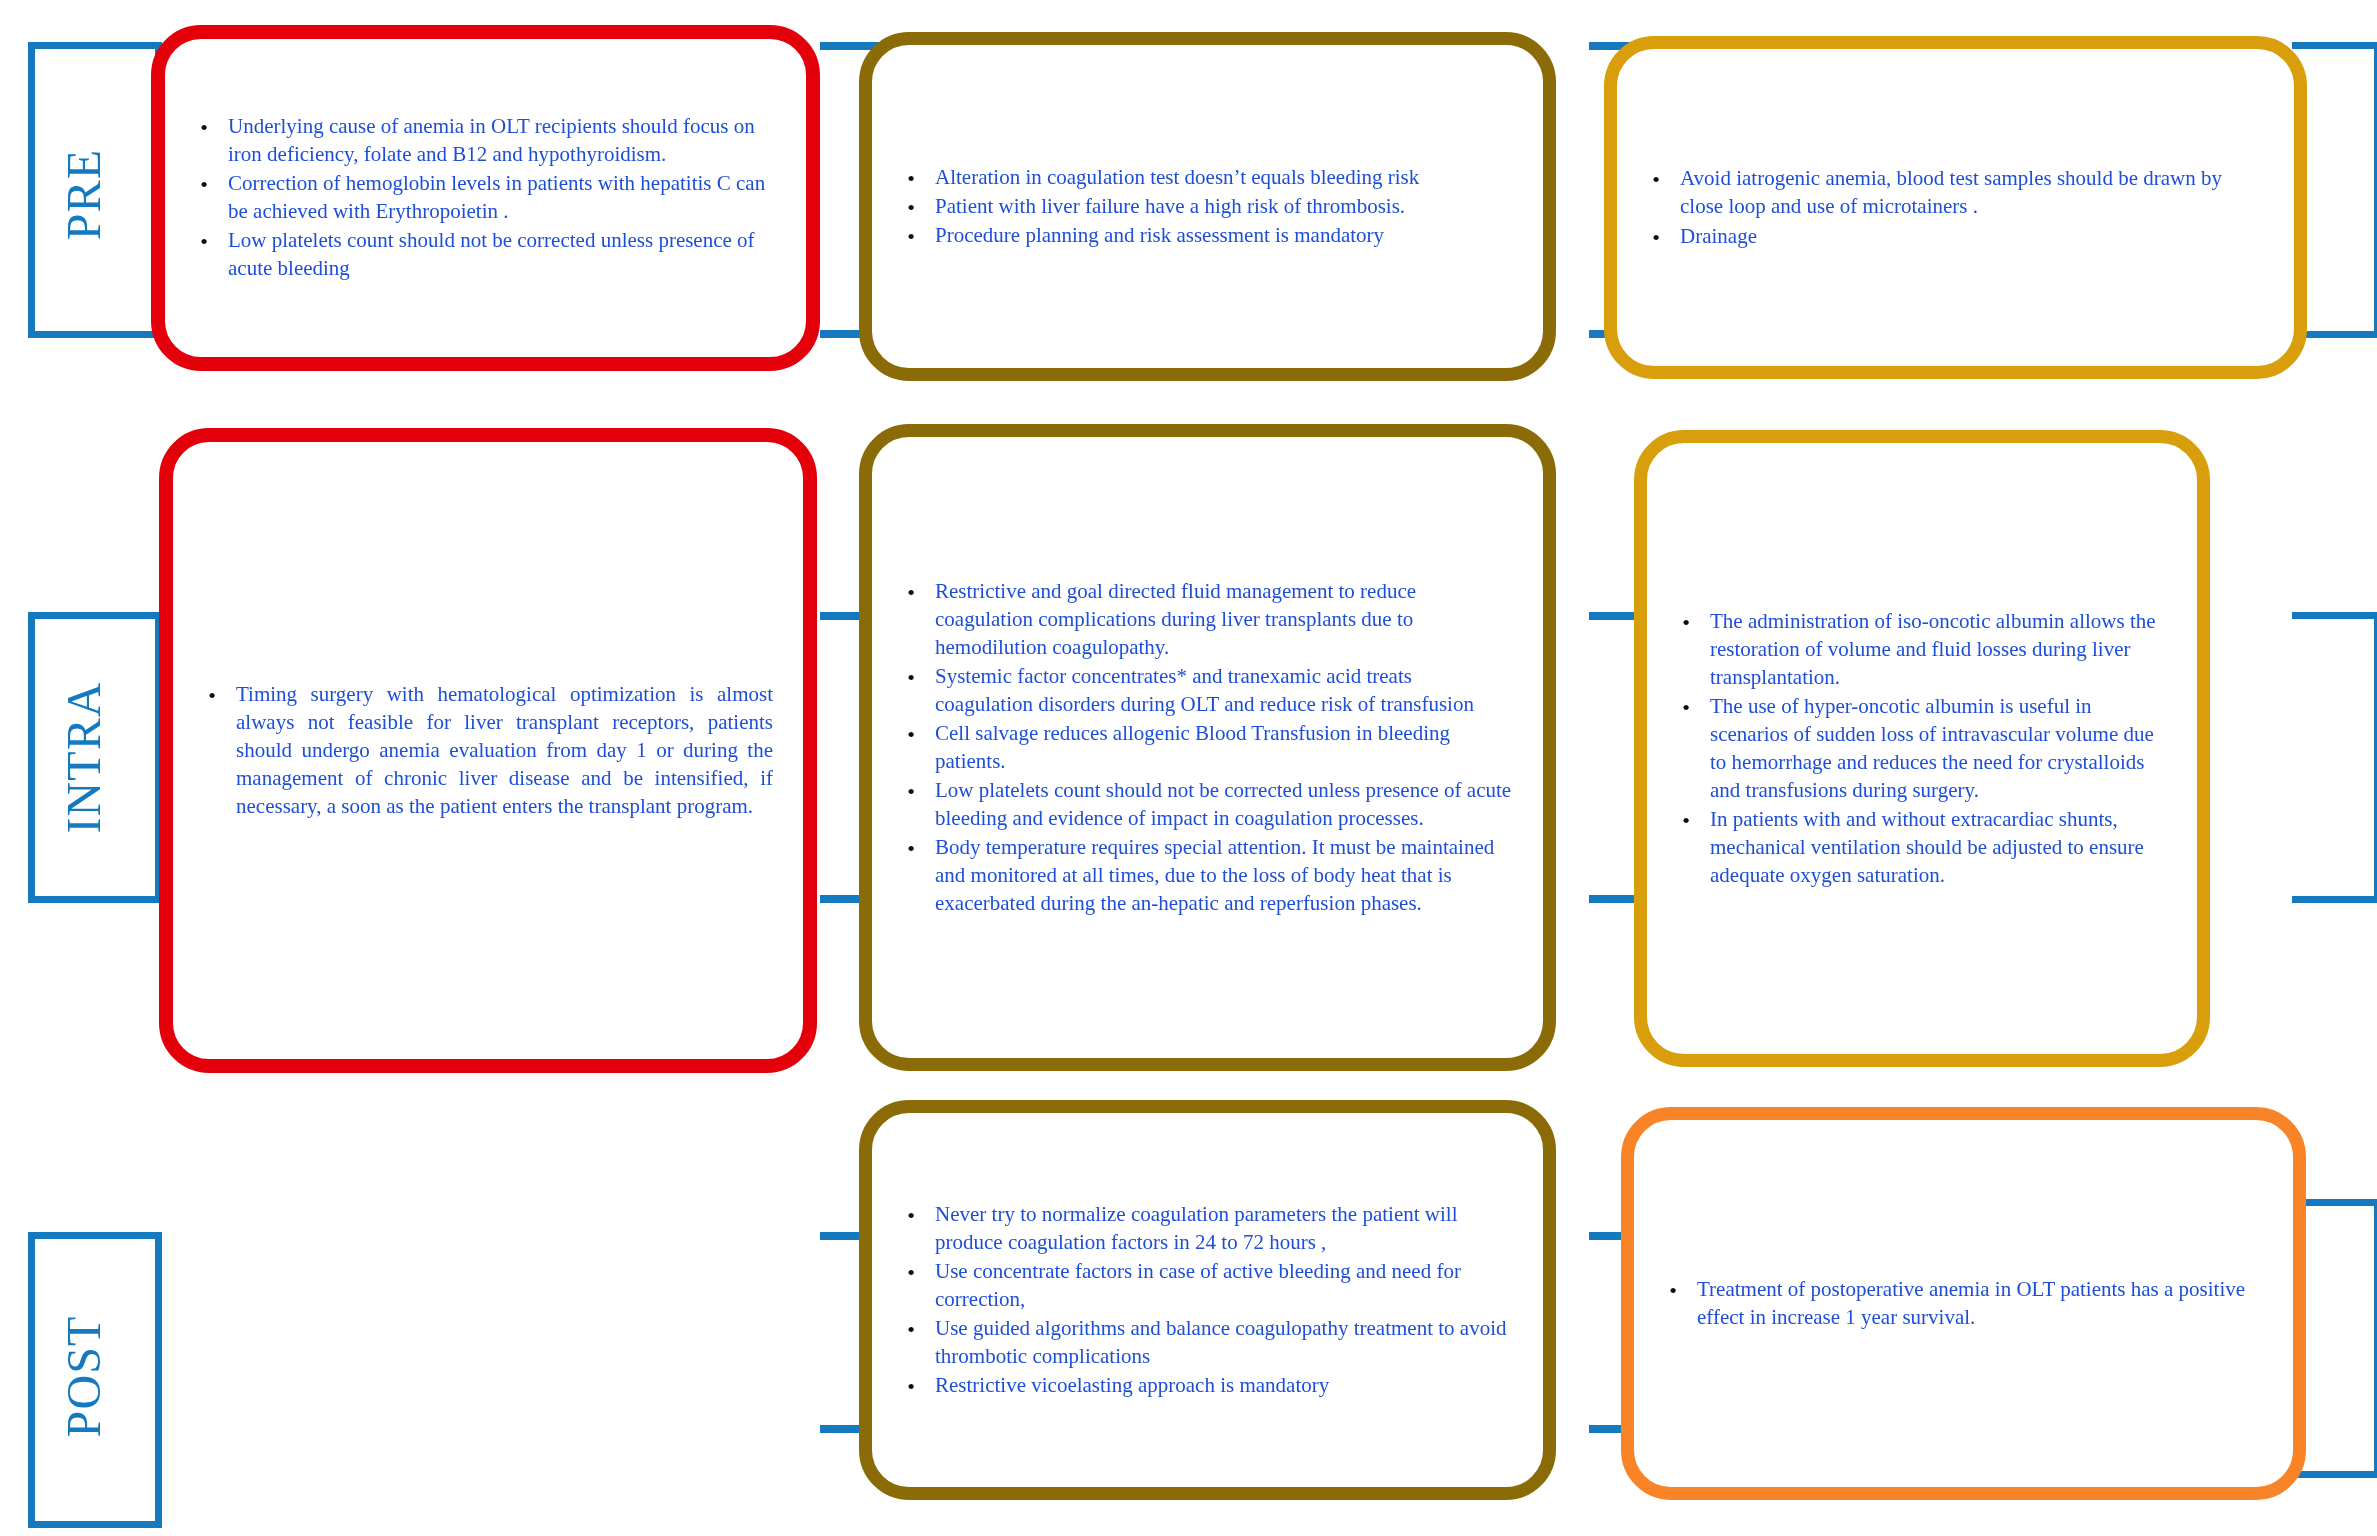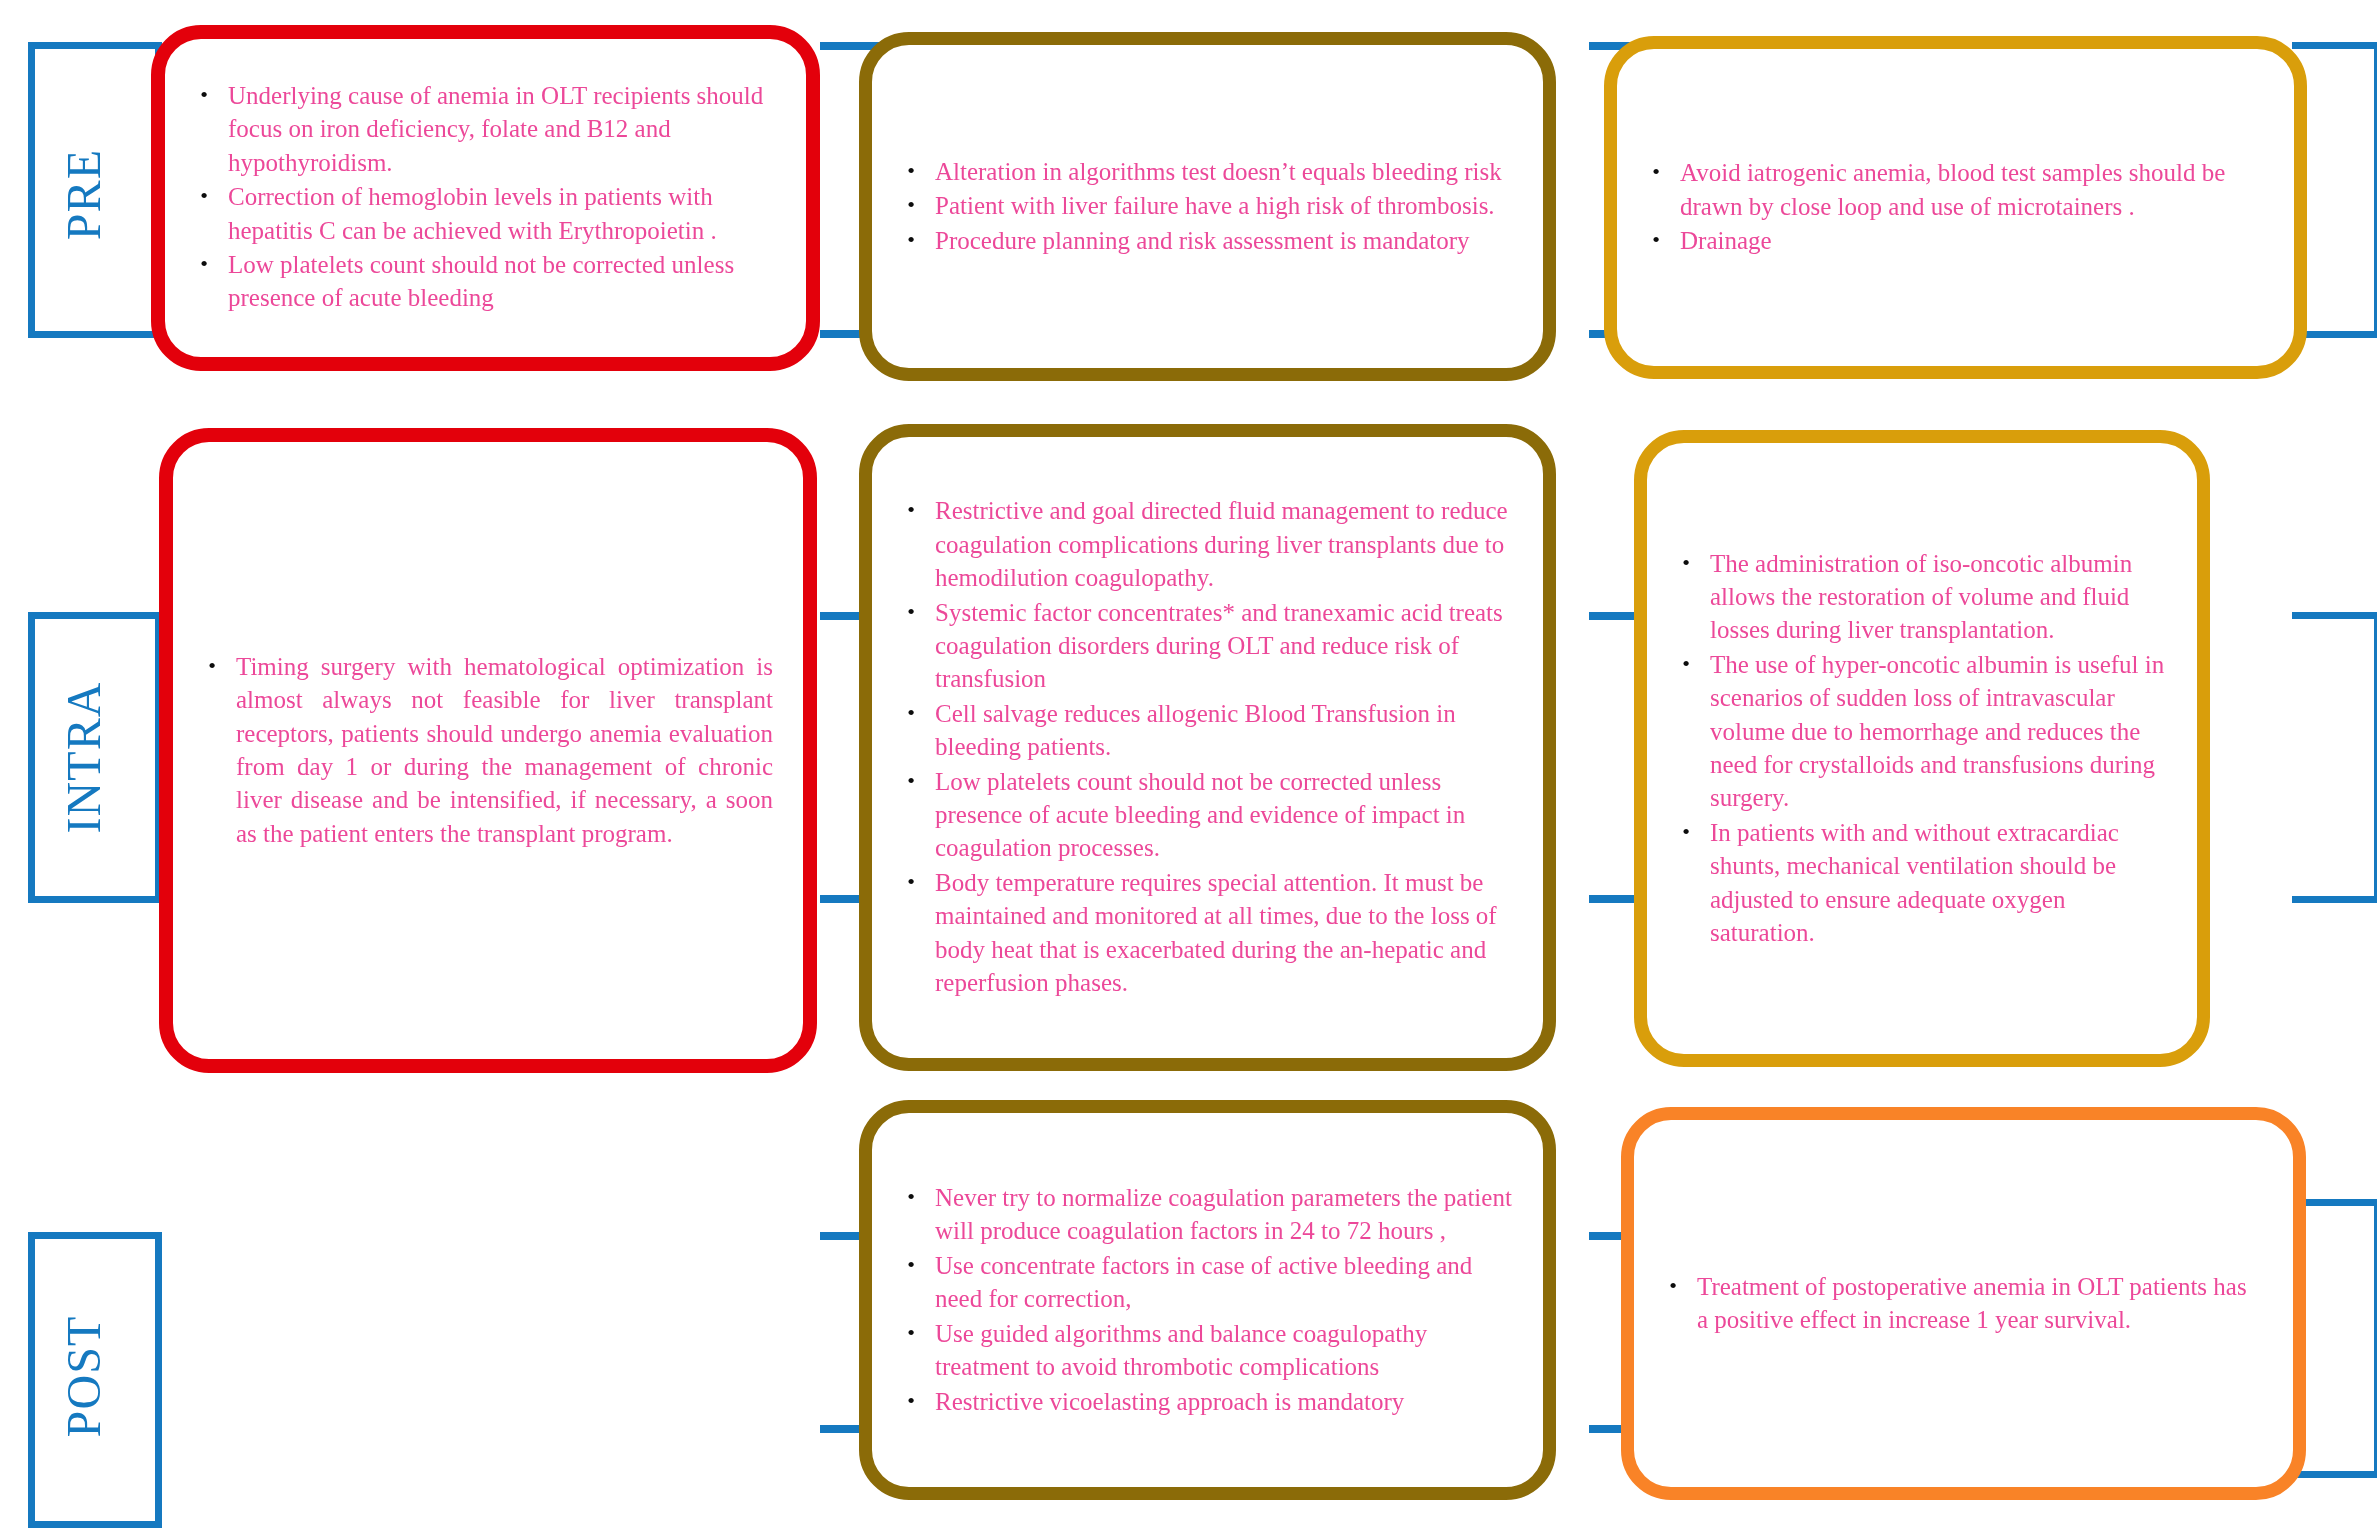--- a/index.html
+++ b/index.html
@@ -63,23 +63,23 @@
 
   ul.bullets {
     list-style: none;
     margin: 0;
     padding: 0;
   }
   ul.bullets > li {
     position: relative;
     padding-left: 31px;
     margin: 0 0 1.1px 0;
-    font-size: 25px;
+    font-size: 21px;
     line-height: 1.335;
-    color: #ec4899;
+    color: #1d4ed8;
     text-align: left;
   }
   ul.bullets > li::before {
     content: "\2022";
     position: absolute;
     left: 3.3px;
     top: 0;
     font-size: 22px;
     line-height: 1.45;
     color: #0d0d0d;
@@ -121,21 +121,21 @@
         <li>Underlying cause of anemia in OLT recipients should focus on iron deficiency, folate and B12 and hypothyroidism.</li>
         <li>Correction of hemoglobin levels in patients with hepatitis C can be achieved with Erythropoietin .</li>
         <li>Low platelets count should not be corrected unless presence of acute bleeding</li>
       </ul>
     </div>
   </div>
 
   <div class="card olive" style="left:859px; top:32px; width:697px; height:349px; border-width:13.4px;">
     <div class="card-inner">
       <ul class="bullets">
-        <li>Alteration in  algorithms test doesn’t equals bleeding risk</li>
+        <li>Alteration in  coagulation test doesn’t equals bleeding risk</li>
         <li>Patient with liver failure have a high risk of thrombosis.</li>
         <li>Procedure planning and risk assessment is mandatory</li>
       </ul>
     </div>
   </div>
 
   <div class="card gold" style="left:1604px; top:36px; width:703px; height:343px; border-width:13.4px;">
     <div class="card-inner">
       <ul class="bullets">
         <li>Avoid iatrogenic anemia, blood test samples should be drawn by close loop and use of microtainers .</li>

